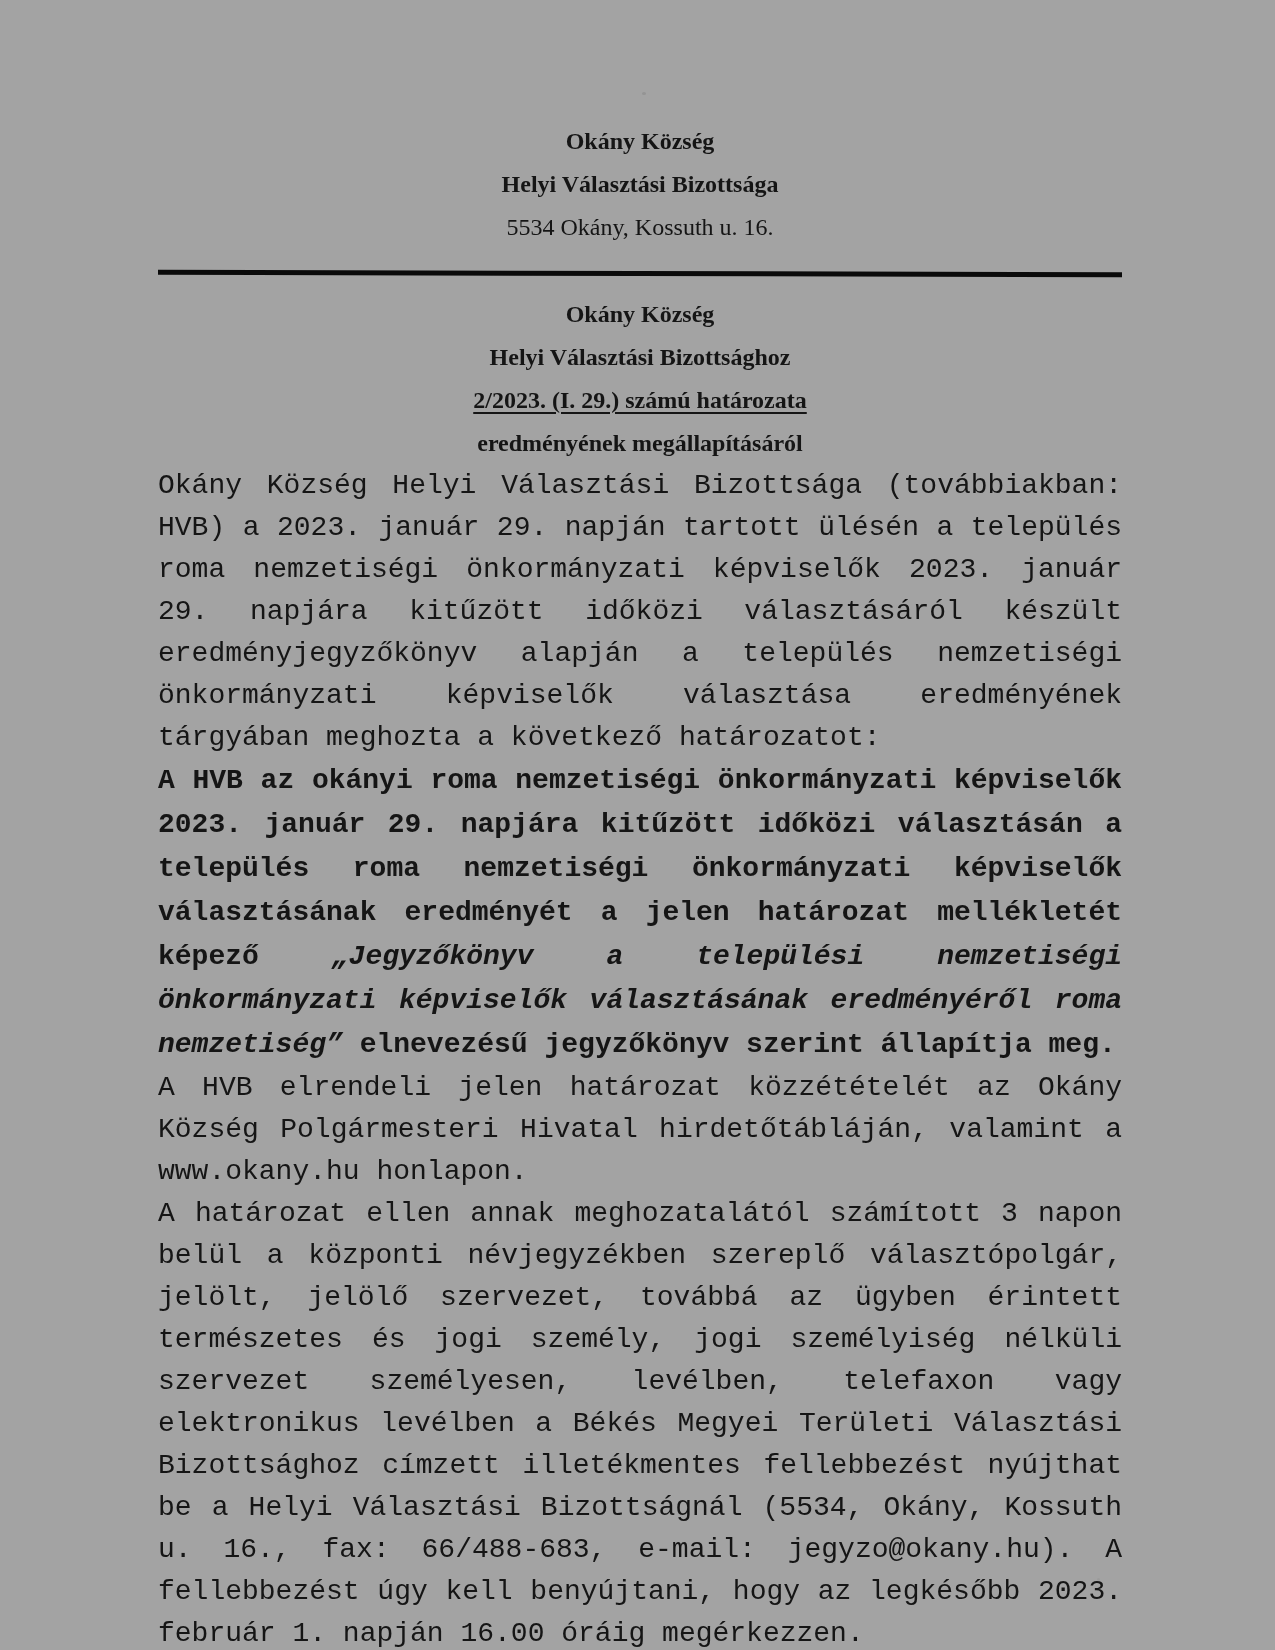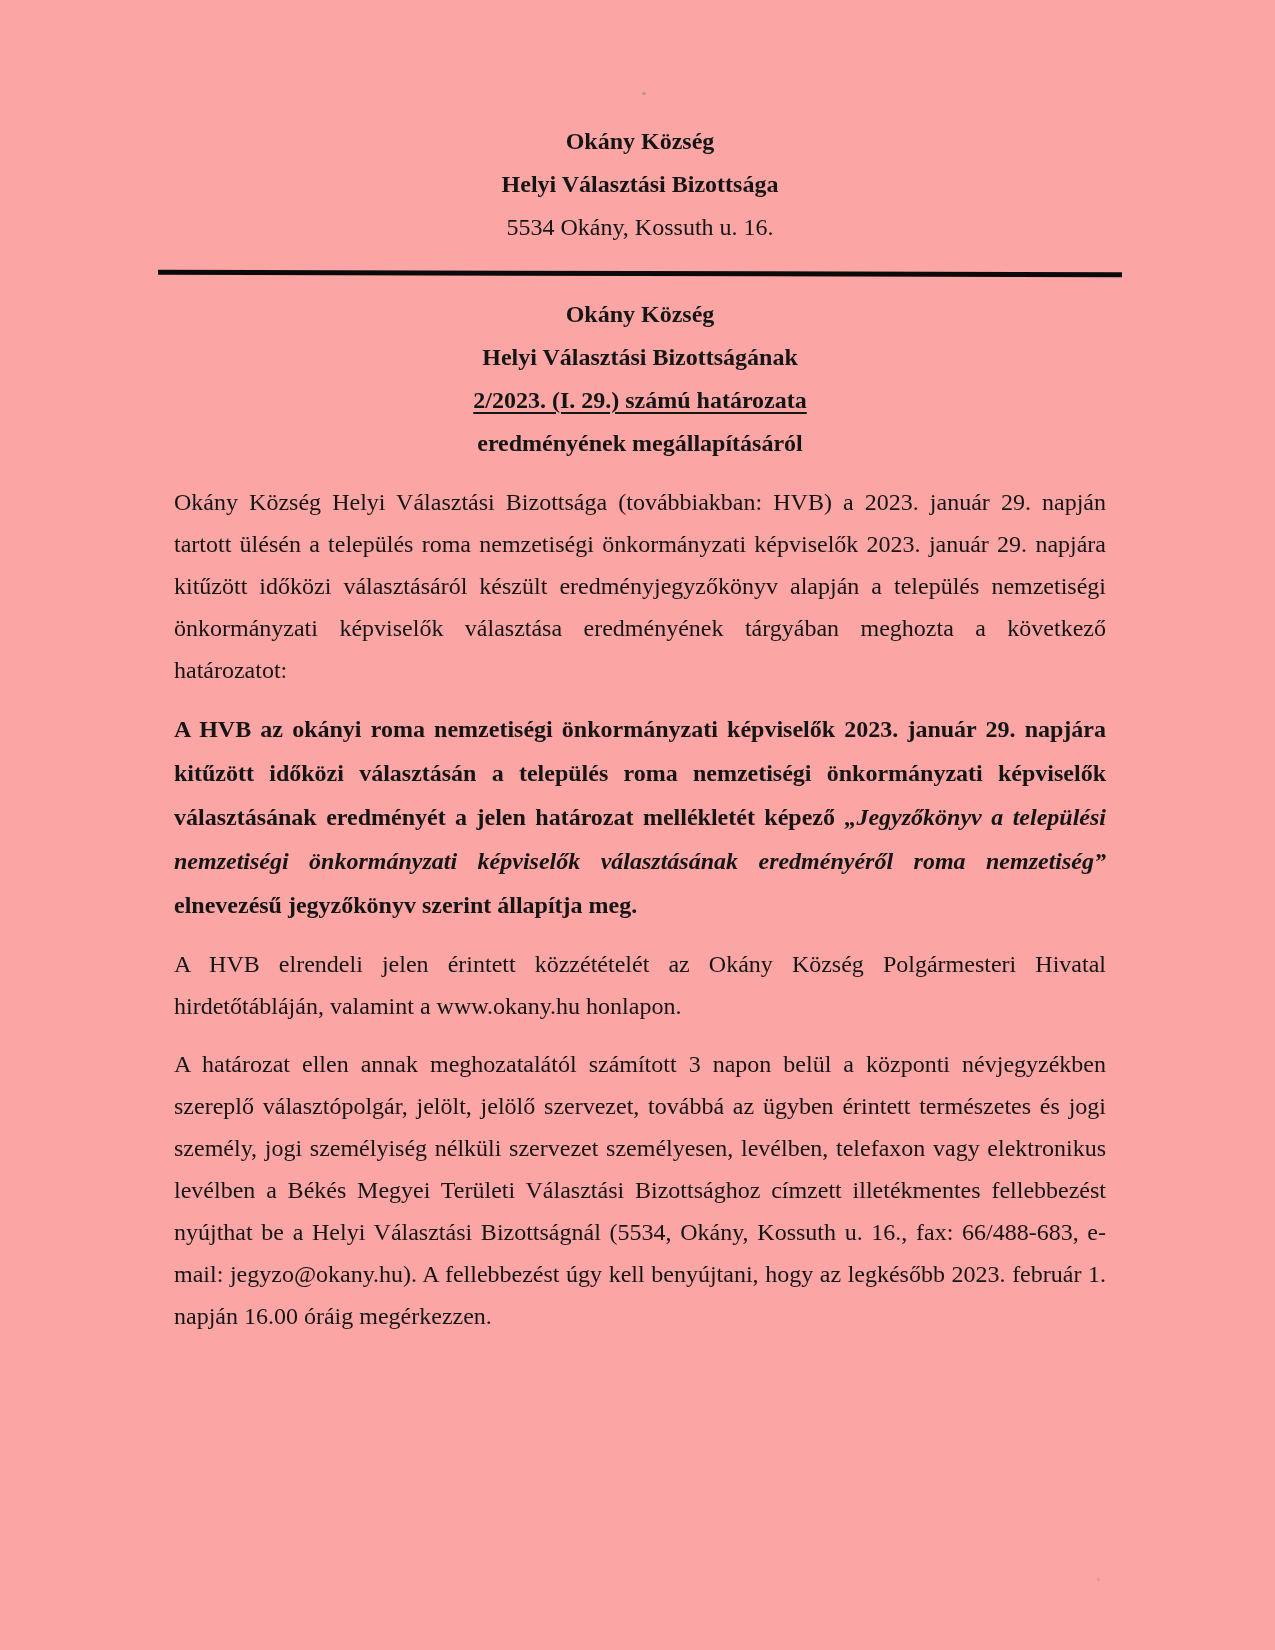--- a/index.html
+++ b/index.html
@@ -5,21 +5,21 @@
 <style>
   html, body {
     margin: 0;
     padding: 0;
     background: #ffffff;
   }
   .page {
     position: relative;
     width: 1275px;
     height: 1650px;
-    background: #fca5a5;
+    background: #a3a3a3;
     font-family: "Liberation Serif", "DejaVu Serif", serif;
     color: #151515;
     overflow: hidden;
   }
   .content {
     position: absolute;
     left: 158px;
     top: 0;
     width: 964px;
   }
@@ -48,24 +48,25 @@
     font-size: 24px;
     line-height: 43px;
     font-weight: bold;
   }
   .underlined {
     text-decoration: underline;
     text-underline-offset: 4px;
     text-decoration-thickness: 2px;
   }
   .body-text p {
-    margin: 16px;
-    font-size: 24px;
+    margin: 0;
+    font-size: 28px;
     line-height: 42px;
     text-align: justify;
+    font-family: Liberation Mono, monospace;
   }
   .para-intro   { margin-top: 35px; }
   .para-decision {
     margin-top: 80px;
     margin-left: 72px;
     font-weight: bold;
     line-height: 44px !important;
   }
   .para-decision .quoted { font-style: italic; }
   .para-publication { margin-top: 30px; }
@@ -90,31 +91,31 @@
     <div class="letterhead">
       <p class="bold">Okány Község</p>
       <p class="bold">Helyi Választási Bizottsága</p>
       <p>5534 Okány, Kossuth u. 16.</p>
     </div>
 
     <div class="rule"></div>
 
     <div class="title-block">
       <p>Okány Község</p>
-      <p>Helyi Választási Bizottságának</p>
+      <p>Helyi Választási Bizottsághoz</p>
       <p><span class="underlined">2/2023. (I. 29.) számú határozata</span></p>
       <p>eredményének megállapításáról</p>
     </div>
 
     <div class="body-text">
 
       <p class="para-intro">Okány Község Helyi Választási Bizottsága (továbbiakban: HVB) a 2023. január 29. napján tartott ülésén a település roma nemzetiségi önkormányzati képviselők 2023. január 29. napjára kitűzött időközi választásáról készült eredményjegyzőkönyv alapján a település nemzetiségi önkormányzati képviselők választása eredményének tárgyában meghozta a következő határozatot:</p>
 
       <p class="para-decision"><span>A HVB az okányi roma nemzetiségi önkormányzati képviselők 2023. január 29. napjára kitűzött időközi választásán a település roma nemzetiségi önkormányzati képviselők választásának eredményét a jelen határozat mellékletét képező </span><span class="quoted">„Jegyzőkönyv a települési nemzetiségi önkormányzati képviselők választásának eredményéről roma nemzetiség”</span><span> elnevezésű jegyzőkönyv szerint állapítja meg.</span></p>
 
-      <p class="para-publication">A HVB elrendeli jelen érintett közzétételét az Okány Község Polgármesteri Hivatal hirdetőtábláján, valamint a www.okany.hu honlapon.</p>
+      <p class="para-publication">A HVB elrendeli jelen határozat közzétételét az Okány Község Polgármesteri Hivatal hirdetőtábláján, valamint a www.okany.hu honlapon.</p>
 
       <p class="para-appeal">A határozat ellen annak meghozatalától számított 3 napon belül a központi névjegyzékben szereplő választópolgár, jelölt, jelölő szervezet, továbbá az ügyben érintett természetes és jogi személy, jogi személyiség nélküli szervezet személyesen, levélben, telefaxon vagy elektronikus levélben a Békés Megyei Területi Választási Bizottsághoz címzett illetékmentes fellebbezést nyújthat be a Helyi Választási Bizottságnál (5534, Okány, Kossuth u. 16., fax: 66/488-683, e-mail: jegyzo@okany.hu). A fellebbezést úgy kell benyújtani, hogy az legkésőbb 2023. február 1. napján 16.00 óráig megérkezzen.</p>
 
     </div>
 
   </div>
 </div>
 
 </body></html>

